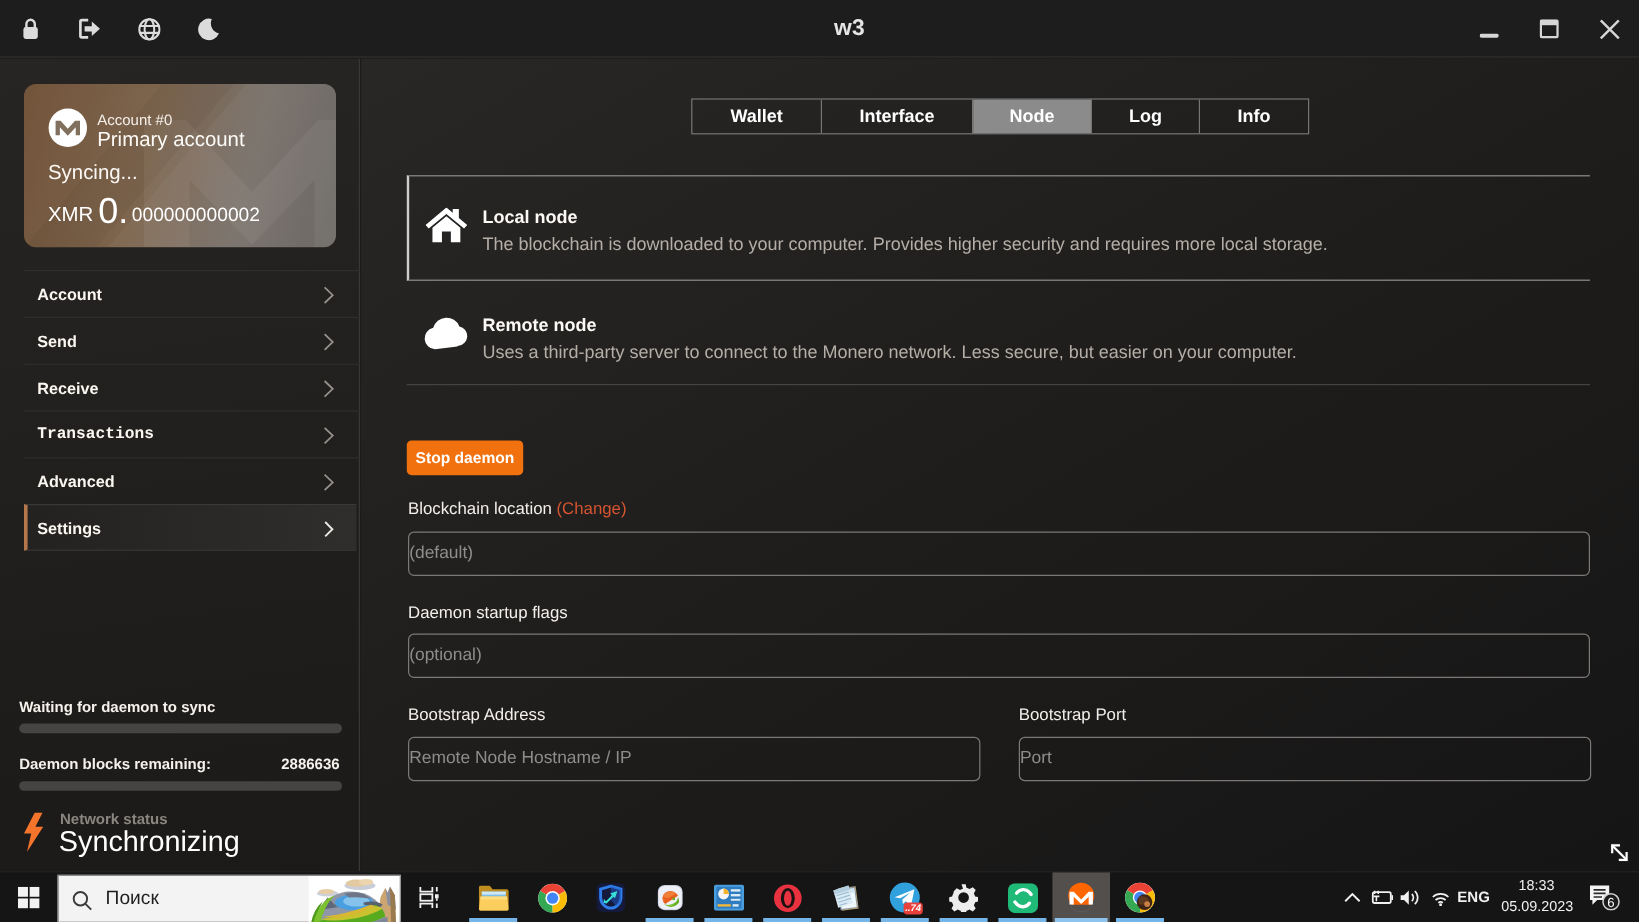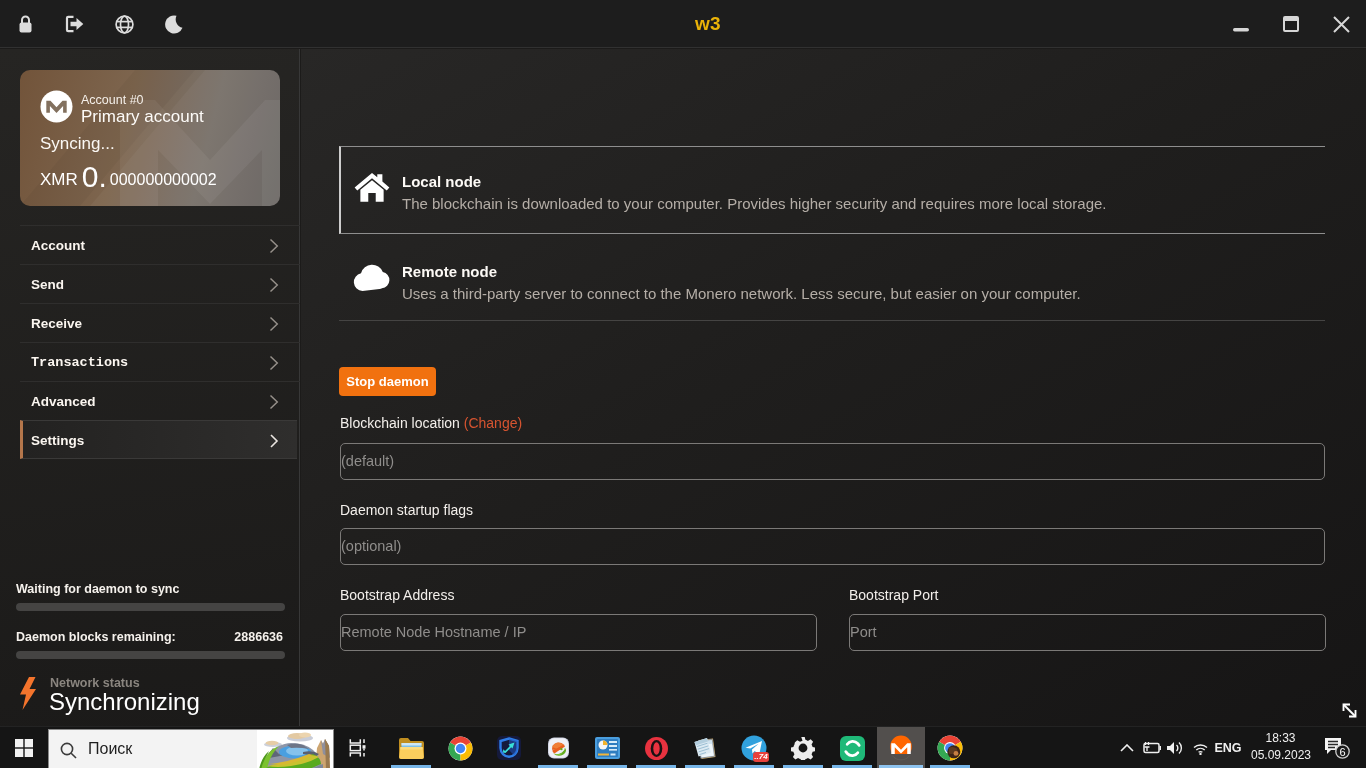--- a/index.html
+++ b/index.html
@@ -1,21 +1,21 @@
 <!DOCTYPE html>
 <html><head>
 <meta charset="utf-8">
 <style>
 * { margin:0; padding:0; box-sizing:border-box; }
 html,body { width:1366px; height:768px; overflow:hidden; background:#1c1b1a; font-family:"Liberation Sans", sans-serif; }
 .abs { position:absolute; }
 
 #titlebar { position:absolute; left:0; top:0; width:1366px; height:48px; background:#1d1d1d; border-bottom:1px solid #313131; }
 #titlebar .ticon { position:absolute; top:0; height:48px; width:49px; display:flex; align-items:center; justify-content:center; }
-#title { position:absolute; left:0; right:0; top:0; height:48px; line-height:48px; text-align:center; padding-left:50px; color:#eab308; font-size:19px; font-weight:bold; letter-spacing:.3px; }
+#title { position:absolute; left:0; right:0; top:0; height:48px; line-height:48px; text-align:center; padding-left:50px; color:#e5e5e5; font-size:19px; font-weight:bold; letter-spacing:.3px; }
 .winbtn { position:absolute; top:0; height:48px; width:50px; display:flex; align-items:center; justify-content:center; }
 
 #sidebar { position:absolute; left:0; top:49px; width:300px; height:677px; background:linear-gradient(172deg,#262523 0%,#1b1a19 100%); border-right:1px solid #383838; }
 #card { position:absolute; left:20px; top:21px; width:260px; height:136px; border-radius:10px; overflow:hidden;
   background:linear-gradient(104deg,#72543a 0%,#7d654e 40%,#78716a 70%,#67625f 100%); }
 #card .facet { position:absolute; inset:0; }
 #cardlogo { position:absolute; left:40px; top:25px; }
 .acct0 { position:absolute; left:61px; top:29px; font-size:12.5px; color:#f4efe9; }
 .acct1 { position:absolute; left:61px; top:43px; font-size:17px; color:#fdfbf8; }
 .syncing { position:absolute; left:20px; top:64px; font-size:17px; color:#fbf8f4; }
@@ -162,20 +162,27 @@
   <div class="sb-b abs" style="right:16px; top:581px;">2886636</div>
   <div class="pbar" style="top:601.5px;"></div>
   <svg class="abs" style="left:19px;top:628px;" width="18" height="33" viewBox="0 0 18 33">
       <path d="M10 0 L16.5 0 L10.5 12 L17 12 L3.5 33 L7 17.5 L1 17.5 Z" fill="#f4742c"></path>
     </svg>
   <div class="sb-b abs" style="left:50px; top:627px; color:#8a857f;">Network status</div>
   <div class="abs" style="left:49px; top:639px; font-size:24px; color:#ffffff;">Synchronizing</div>
 </div>
 
 <div id="main">
+  <div id="tabs">
+    <div class="tab" style="width:108px;">Wallet</div>
+    <div class="tab" style="width:126px;">Interface</div>
+    <div class="tab" id="tab-node" style="width:99px;">Node</div>
+    <div class="tab" style="width:90px;">Log</div>
+    <div class="tab" style="flex:1;">Info</div>
+  </div>
 
   <div id="nodebox"></div>
   <svg class="abs" style="left:52px;top:124px;" width="38" height="31" viewBox="0 0 24 20">
     <path d="M12 0 L0.8 9.3 L2.5 11.3 L12 3.4 L21.5 11.3 L23.2 9.3 L18.7 5.55 L18.7 0.8 L15.4 0.8 L15.4 2.8 Z" fill="#fff"></path>
     <path d="M4.5 10.8 L4.5 18.6 L9.6 18.6 L9.6 12.9 L14.4 12.9 L14.4 18.6 L19.5 18.6 L19.5 10.8 L12 4.6 Z" fill="#fff"></path>
   </svg>
   <div class="nodetitle abs" style="left:101px;top:124px;">Local node</div>
   <div class="nodedesc abs" style="left:101px;top:146px;">The blockchain is downloaded to your computer. Provides higher security and requires more local storage.</div>
 
   <svg class="abs" style="left:52px;top:215px;" width="37" height="28" viewBox="0 0 37 28">

